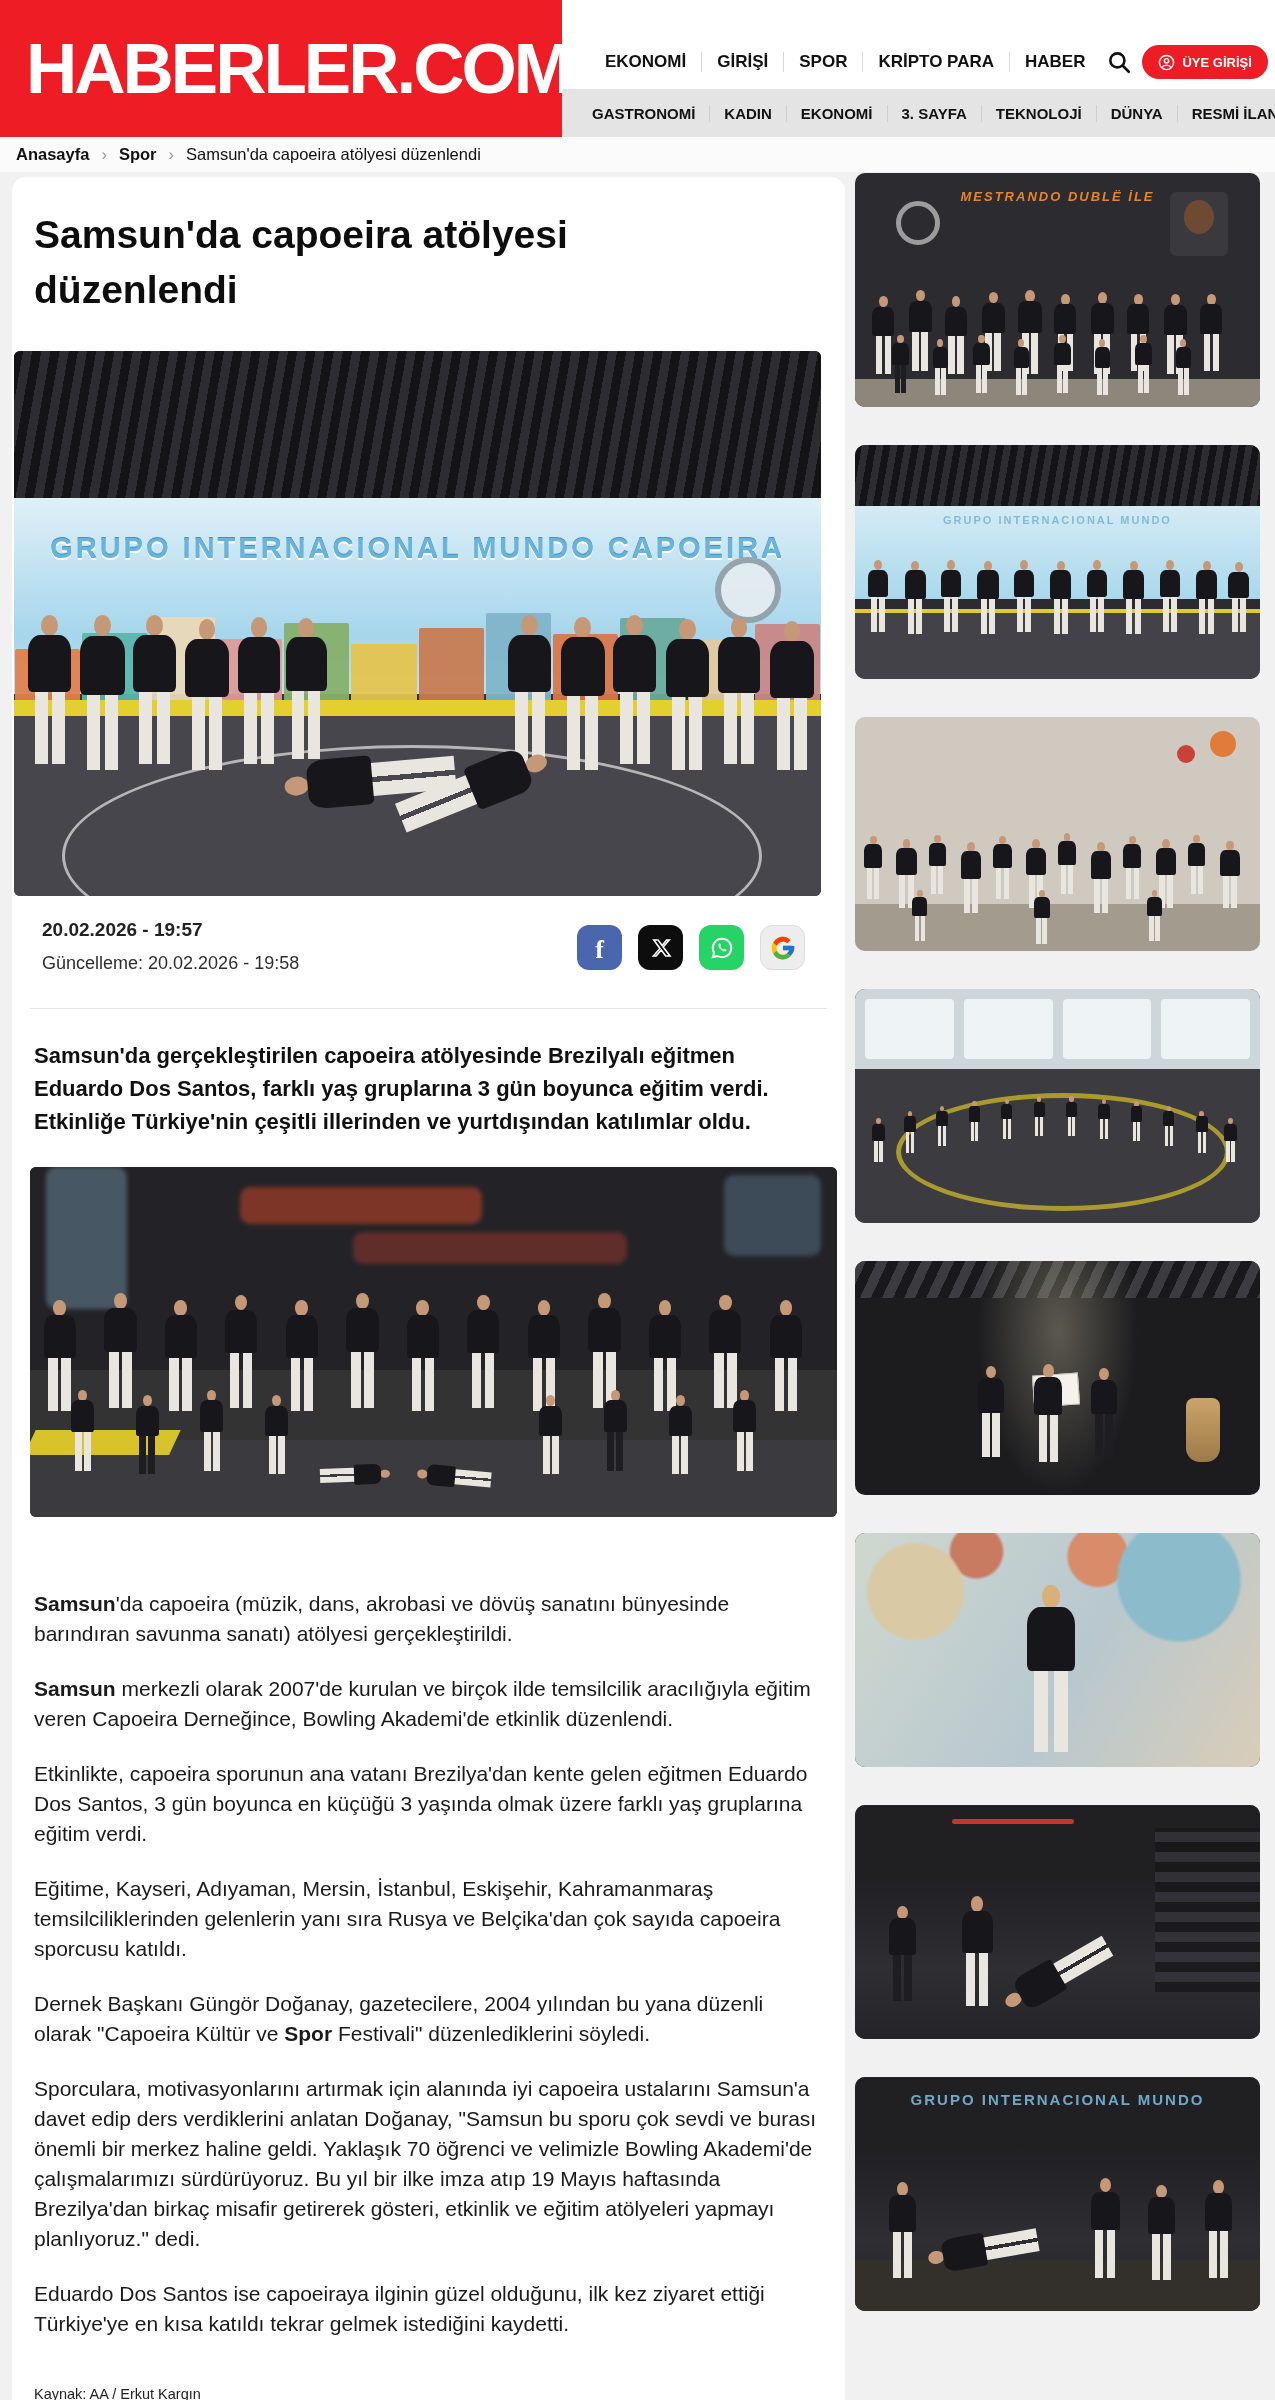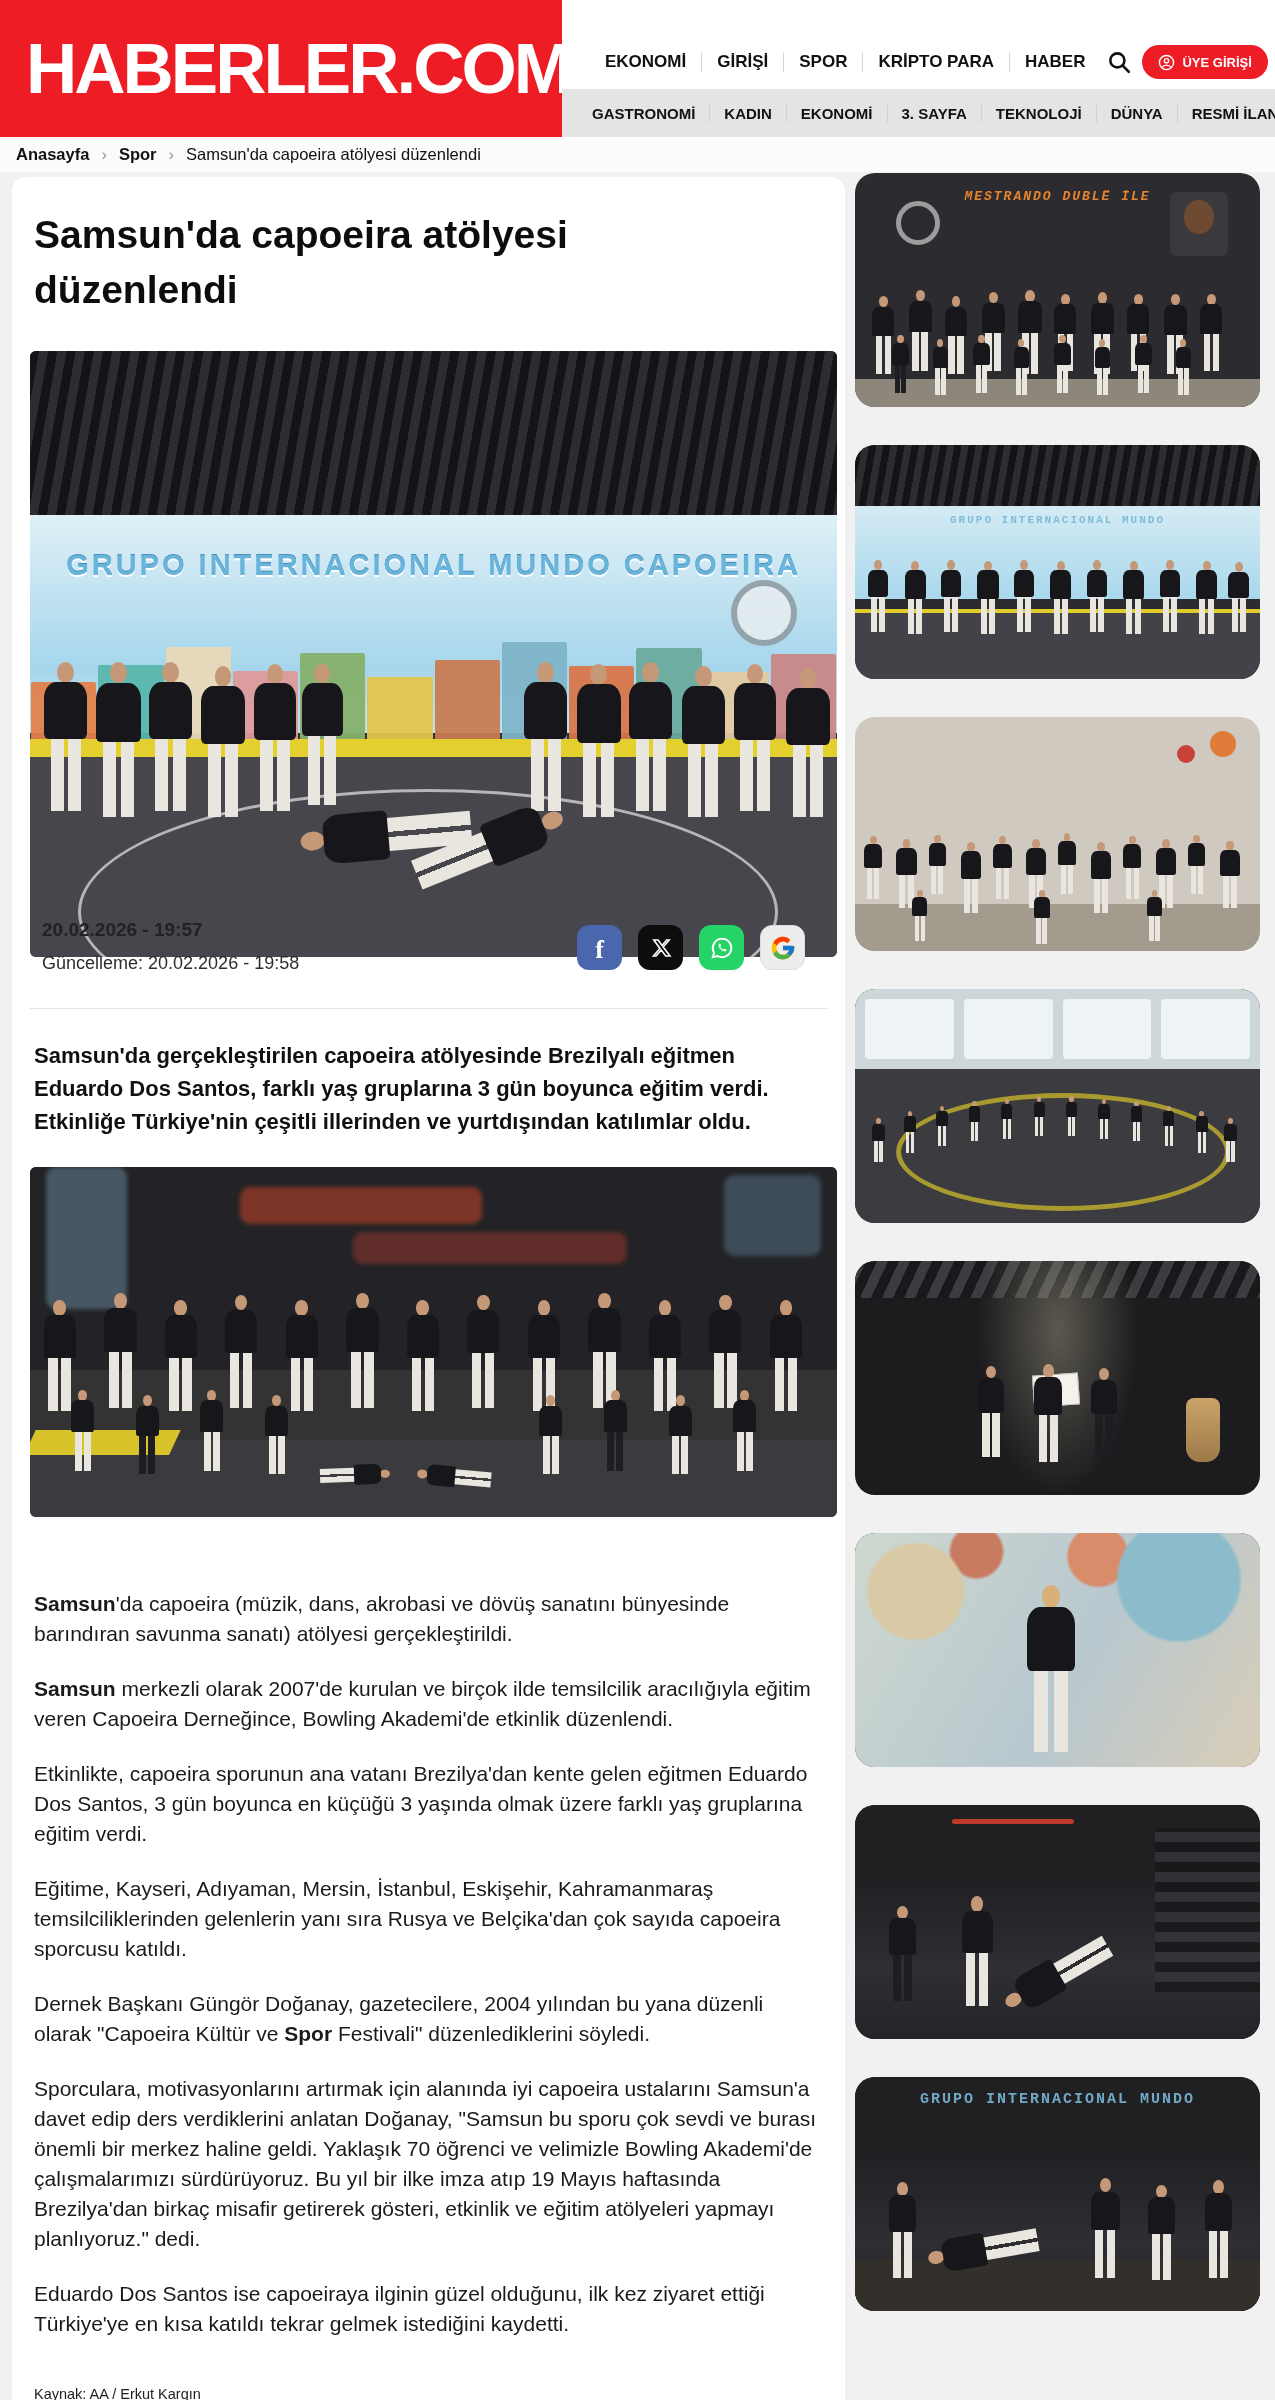--- a/index.html
+++ b/index.html
@@ -48,21 +48,21 @@
   
   .card{
     position:absolute;left:12px;top:177px;width:833px;height:2223px;
     background:#fff;border-radius:14px 14px 0 0;
   }
   .article-title{
     position:absolute;left:22px;top:30px;width:660px;
     font-size:39px;line-height:55px;font-weight:800;color:#0d0d0d;margin:0;
   }
   .photo{position:absolute;overflow:hidden;border-radius:6px;background:#333;}
-  .hero{left:18px;top:174px;width:807px;height:606px;}
+  .hero{left:2px;top:174px;width:807px;height:545px;}
   .img2{left:18px;top:990px;width:807px;height:350px;}
   
   .ph-ceiling{position:absolute;left:0;top:0;width:100%;height:27%;
     background:repeating-linear-gradient(100deg,#141416 0 9px,#2c2c31 9px 18px);}
   .ph-wall{position:absolute;left:0;top:27%;width:100%;height:36%;
     background:linear-gradient(#dff0f7,#a6d6ec 70%,#bfe2f0);}
   .mural{
     width:100%;text-align:center;margin-top:34px;
     font-weight:900;font-size:29px;letter-spacing:3px;color:#68b4da;
     text-shadow:0 2px 0 #ffffff,0 -1px 0 #4d8fb5;white-space:nowrap;
@@ -103,22 +103,22 @@
   .divider{position:absolute;left:18px;top:831px;width:797px;height:1px;background:#e4e4e4;}
   .lead{position:absolute;left:22px;top:862px;width:788px;
     font-size:22px;line-height:33px;font-weight:700;color:#101010;margin:0;}
   
   .paragraphs{position:absolute;left:22px;top:1412px;width:788px;display:flex;flex-direction:column;gap:25px;}
   .paragraphs p{margin:0;font-size:21px;line-height:30px;font-weight:400;color:#1a1a1a;}
   .paragraphs p b{font-weight:800;}
   .source-line{margin-top:22px;font-size:14.5px;color:#222;}
   
   .sidebar{position:absolute;left:855px;top:173px;width:405px;}
-  .thumb{width:405px;height:234px;border-radius:20px;overflow:hidden;position:relative;
-    margin-bottom:38px;cursor:pointer;background:#2b2b30;font-family:Liberation Mono, monospace;}
+  .thumb{width:405px;height:234px;border-radius:10px;overflow:hidden;position:relative;
+    margin-bottom:38px;cursor:pointer;background:#2b2b30;}
   .t-banner-text{position:absolute;top:7%;width:100%;text-align:center;
     font-weight:900;font-style:italic;font-size:13px;letter-spacing:2px;color:#e8842e;}
   .t-blue-text{position:absolute;top:6%;width:100%;text-align:center;
     font-weight:900;font-size:15px;letter-spacing:2px;color:#79b7d8;opacity:.9;white-space:nowrap;}
   .t-ring{position:absolute;left:10%;top:12%;width:34px;height:34px;border:5px solid #b9b9b9;border-radius:50%;opacity:.8;}
   .t-face{position:absolute;right:8%;top:8%;width:58px;height:64px;background:#3a3a3e;border-radius:6px;}
   .t-face::after{content:"";display:block;width:30px;height:34px;background:#6e4a33;border-radius:50%;margin:8px auto;}
   .t-floor-light{position:absolute;left:0;bottom:0;width:100%;height:12%;background:#8d867a;}
   .t-ceiling{position:absolute;left:0;top:0;width:100%;height:26%;
     background:repeating-linear-gradient(100deg,#141416 0 7px,#2c2c31 7px 14px);}

